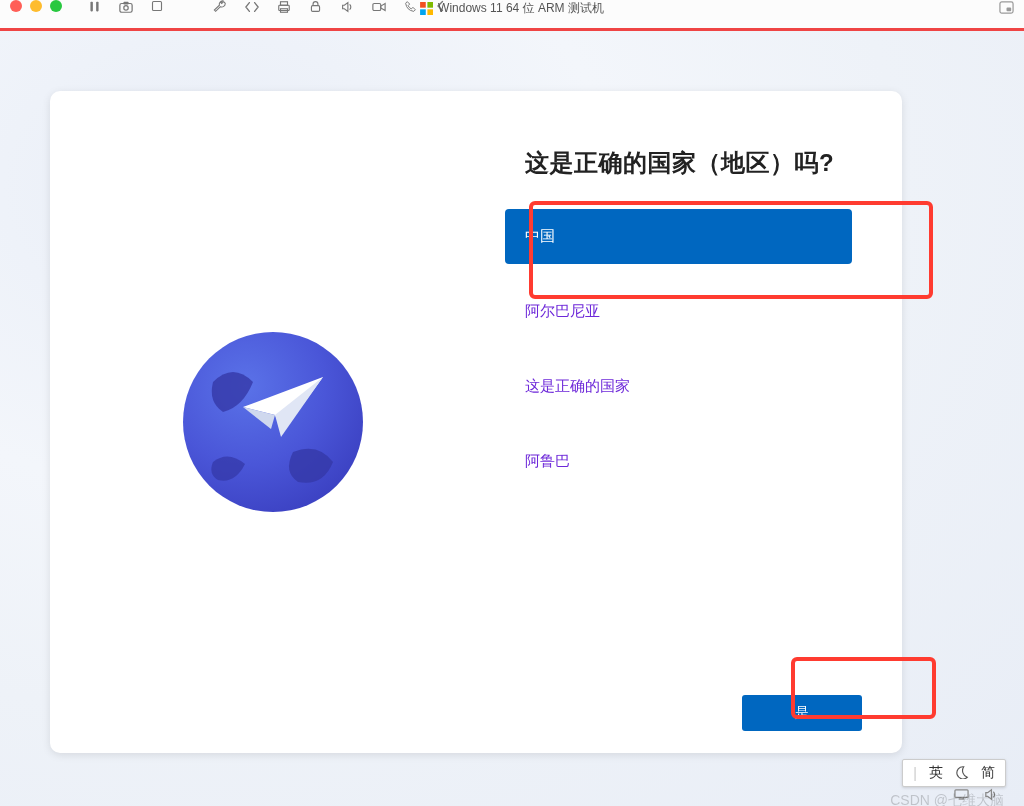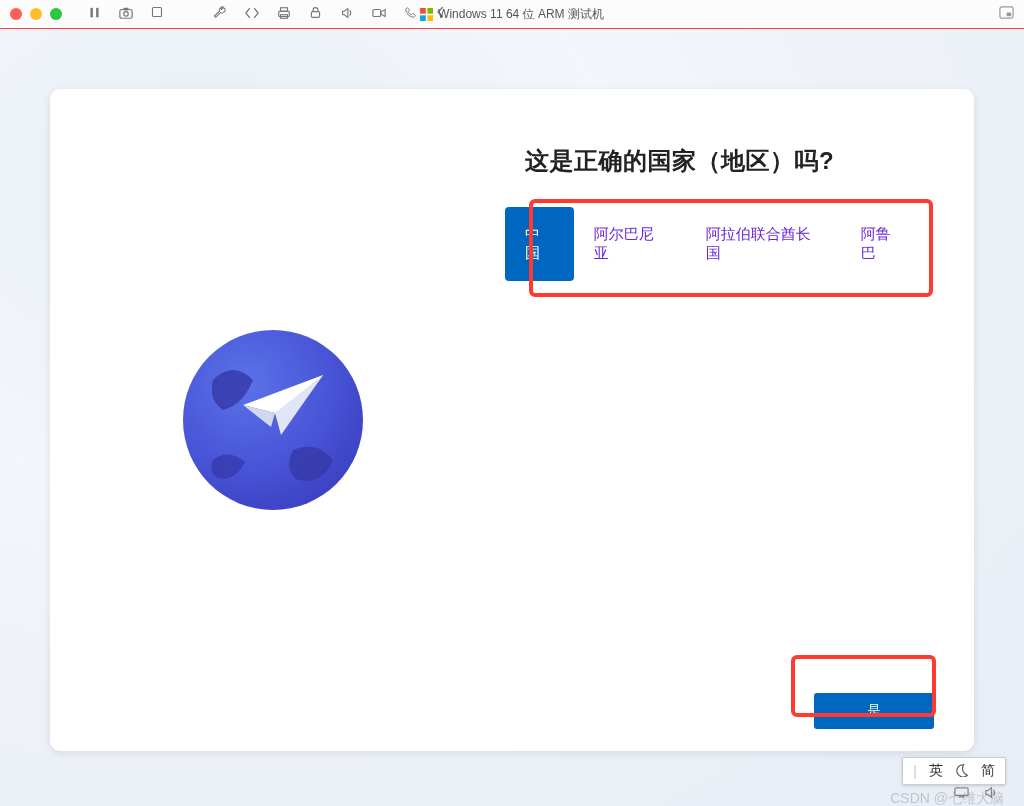--- a/index.html
+++ b/index.html
@@ -1,31 +1,31 @@
 <!DOCTYPE html>
 <html><head>
 <meta charset="utf-8">
 <style>
   html,body { margin:0; padding:0; width:1024px; height:806px; font-family: -apple-system, "Segoe UI", "Microsoft YaHei", sans-serif; background:#fff; overflow:hidden; }
   
-  .titlebar { height:28px; background:#fcfcfc; border-bottom:1px solid #ef4444; display:flex; align-items:center; padding:0 10px; font-size:12px; color:#555; }
+  .titlebar { height:28px; background:#fcfcfc; border-bottom:3px solid #ef4444; display:flex; align-items:flex-start; padding:0 10px; font-size:12px; color:#555; }
   .traffic { display:flex; gap:8px; align-items:center; }
   .dot { width:12px; height:12px; border-radius:50%; }
   .dot.red{background:#ff5f57;} .dot.yellow{background:#febc2e;} .dot.green{background:#28c840;}
   .tb-icons { display:flex; gap:18px; margin-left:26px; color:#777; font-size:13px; }
   .tb-title { position:absolute; left:50%; transform:translateX(-50%); color:#555; display:flex; align-items:center; gap:5px; }
   .tb-right { margin-left:auto; color:#999; }
   
   .vm { width:1024px; height:778px; position:relative; background: radial-gradient(ellipse at 20% 20%, #e9eef7 0%, #f3f6fb 35%, #eef2f8 60%, #e8edf6 100%); overflow:hidden; }
   
-  .card { position:absolute; left:50px; top:60px; width:924px; height:662px; background:#fff; border-radius:10px; box-shadow: 0 2px 8px rgba(0,0,0,.10); box-sizing:border-box; display:flex; overflow:hidden; }
+  .card { position:absolute; left:50px; top:60px; width:852px; height:662px; background:#fff; border-radius:10px; box-shadow: 0 2px 8px rgba(0,0,0,.10); box-sizing:border-box; display:flex; overflow:hidden; }
   .card-left { flex:0 0 445px; display:flex; align-items:center; justify-content:center; }
   .card-right { flex:1; padding:56px 40px 56px 10px; display:flex; flex-direction:column; position:relative; }
   .heading { font-size:24px; font-weight:600; color:#222; padding-left:20px; letter-spacing:.5px; }
-  .country-list { margin-top:30px; display:flex; flex-direction:row; gap:0; padding-right:10px; }
+  .country-list { margin-top:30px; display:flex; flex-direction:column; gap:20px; padding-right:10px; }
   .country-item { padding:18px 20px; font-size:15px; color:#6d28d9; border-radius:4px; cursor:pointer; }
   .country-item.selected { background:#0067c0; color:#fff; }
   .confirm-area { position:absolute; right:40px; bottom:22px; }
   .confirm-btn { background:#0067c0; color:#fff; border:none; width:120px; height:36px; font-size:14px; border-radius:3px; cursor:pointer; }
   
   .highlight-box { position:absolute; border:4px solid #ff3b30; border-radius:6px; pointer-events:none; box-sizing:border-box; }
   
   .ime { position:absolute; right:18px; bottom:22px; background:#fff; border:1px solid #ccc; box-shadow:0 1px 3px rgba(0,0,0,.15); display:flex; align-items:center; gap:12px; padding:4px 10px; font-size:14px; color:#333; border-radius:2px; }
   .ime .sep { color:#ccc; }
   
@@ -150,21 +150,21 @@
         </g>
       </svg>
     </div>
 
     <div class="card-right">
       <div class="heading">这是正确的国家（地区）吗?</div>
 
       <div class="country-list">
         <div class="country-item selected"><span>中国</span></div>
         <div class="country-item"><span>阿尔巴尼亚</span></div>
-        <div class="country-item"><span>阿拉伯联合酋长国</span></div>
+        <div class="country-item"><span>这是正确的国家</span></div>
         <div class="country-item"><span>阿鲁巴</span></div>
       </div>
 
       <div class="confirm-area">
         <button class="confirm-btn">是</button>
       </div>
     </div>
   </div>
 
   <div class="highlight-box" style="left:529px; top:170px; width:404px; height:98px;"></div>

